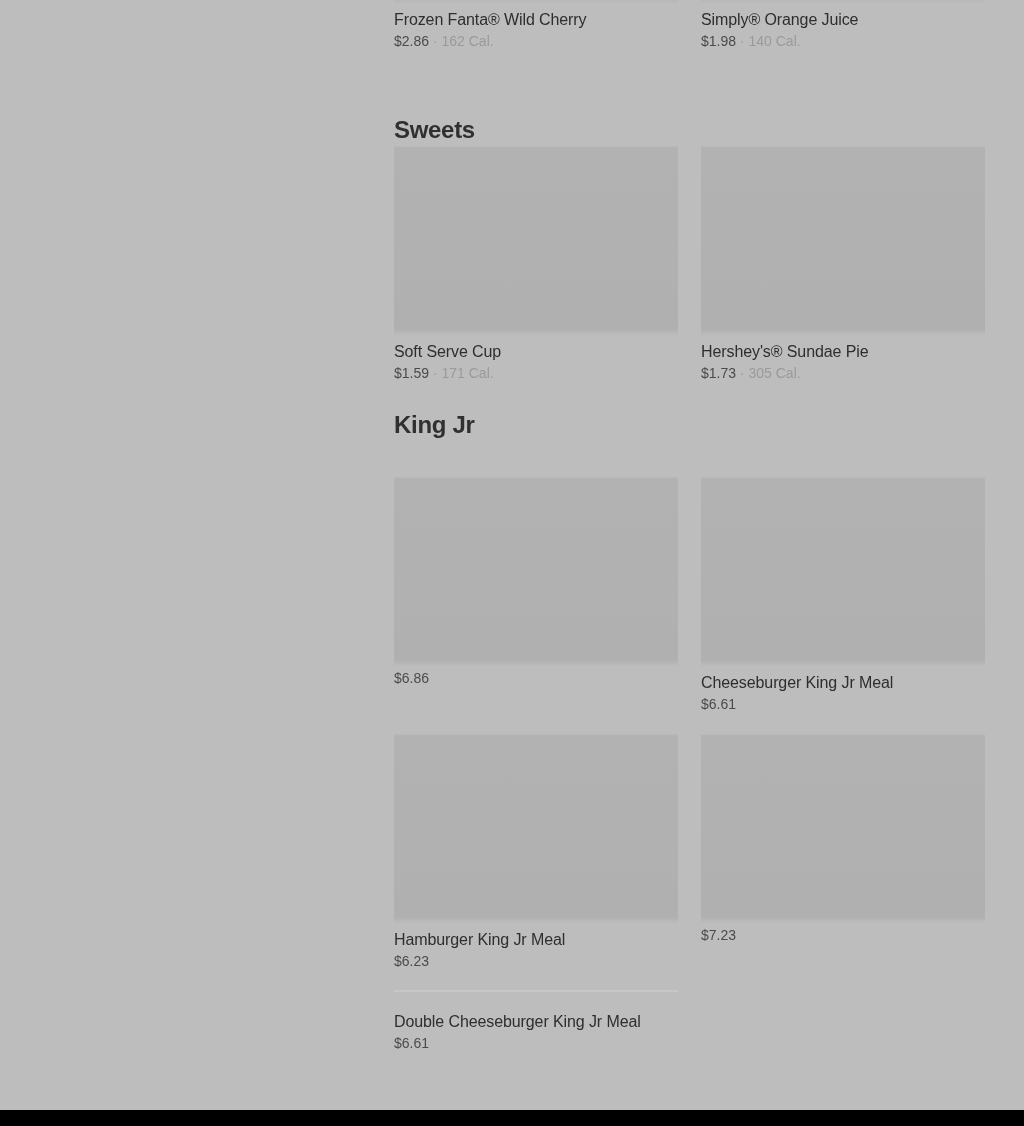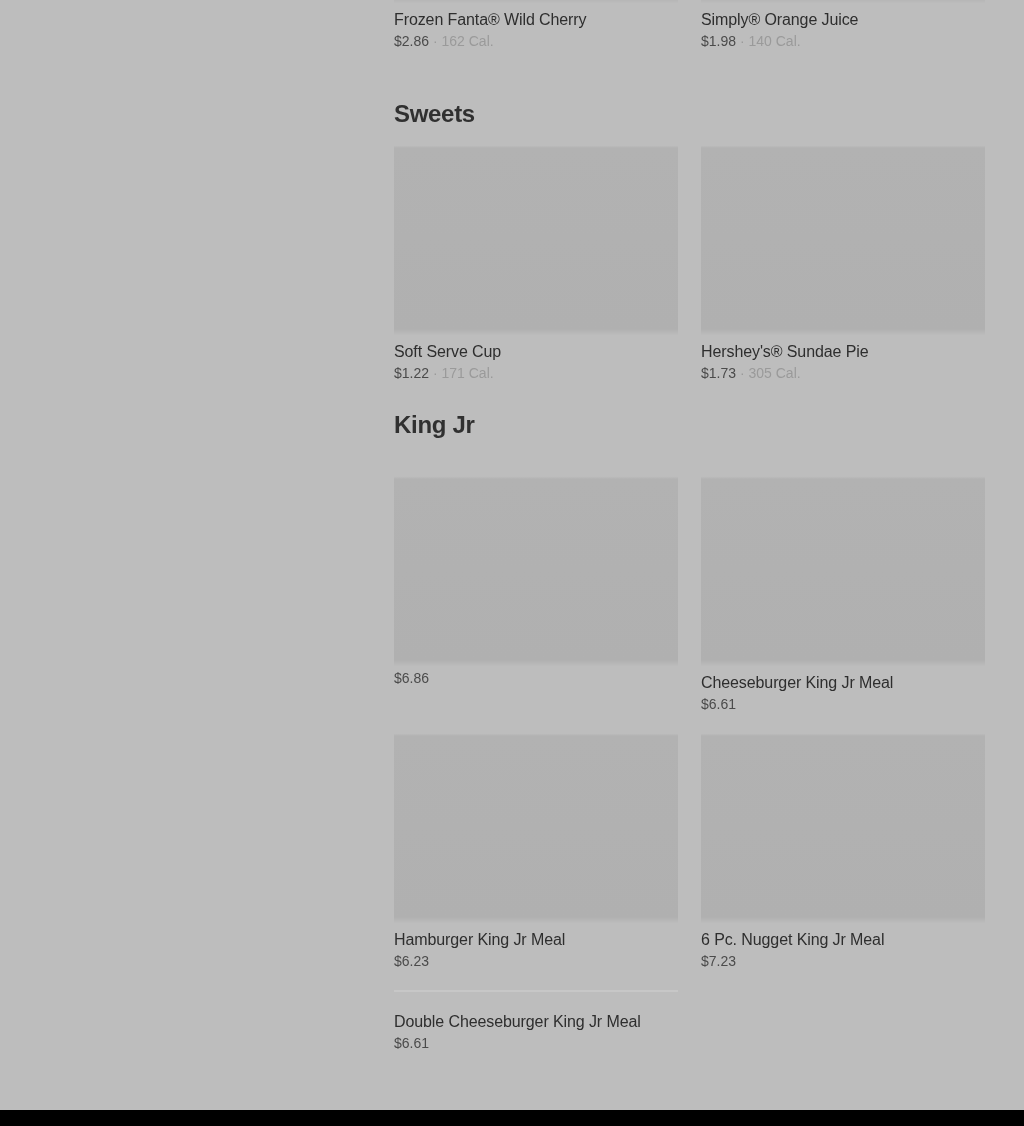--- a/index.html
+++ b/index.html
@@ -17,21 +17,21 @@
   .menu-heading {
     position: absolute;
     left: 394px;
     margin: 0;
     font-size: 24px;
     line-height: 27px;
     font-weight: 700;
     color: #303030;
     letter-spacing: -0.3px;
   }
-  #heading-sweets  { top: 100px; }
+  #heading-sweets  { top: 116px; }
   #heading-kingjr  { top: 411px; }
 
   .grid {
     position: absolute;
     left: 394px;
     width: 591px;
     display: grid;
     grid-template-columns: 284px 284px;
     column-gap: 23px;
     row-gap: 21px;
@@ -98,21 +98,21 @@
         </div>
       </div>
   </section>
 
   <section>
     <h2 class="menu-heading" id="heading-sweets">Sweets</h2>
     <div class="grid" id="grid-sweets">
         <div class="item">
           <div class="item-image"></div>
           <div class="item-title">Soft Serve Cup</div>
-          <div class="item-price-line"><span class="price">$1.22</span><span class="cal"> · 171 Cal.</span></div>
+          <div class="item-price-line"><span class="price">$1.59</span><span class="cal"> · 171 Cal.</span></div>
         </div>
         <div class="item">
           <div class="item-image"></div>
           <div class="item-title">Hershey's® Sundae Pie</div>
           <div class="item-price-line"><span class="price">$1.73</span><span class="cal"> · 305 Cal.</span></div>
         </div>
       </div>
   </section>
 
   <section>
@@ -127,21 +127,20 @@
           <div class="item-title">Cheeseburger King Jr Meal</div>
           <div class="item-price-line"><span class="price">$6.61</span></div>
         </div>
         <div class="item">
           <div class="item-image"></div>
           <div class="item-title">Hamburger King Jr Meal</div>
           <div class="item-price-line"><span class="price">$6.23</span></div>
         </div>
         <div class="item">
           <div class="item-image"></div>
-          <div class="item-title">6 Pc. Nugget King Jr Meal</div>
           <div class="item-price-line"><span class="price">$7.23</span></div>
         </div>
         <div class="item item--no-image">
           <div class="item-image"></div>
           <div class="item-title">Double Cheeseburger King Jr Meal</div>
           <div class="item-price-line"><span class="price">$6.61</span></div>
         </div>
       </div>
   </section>
 

